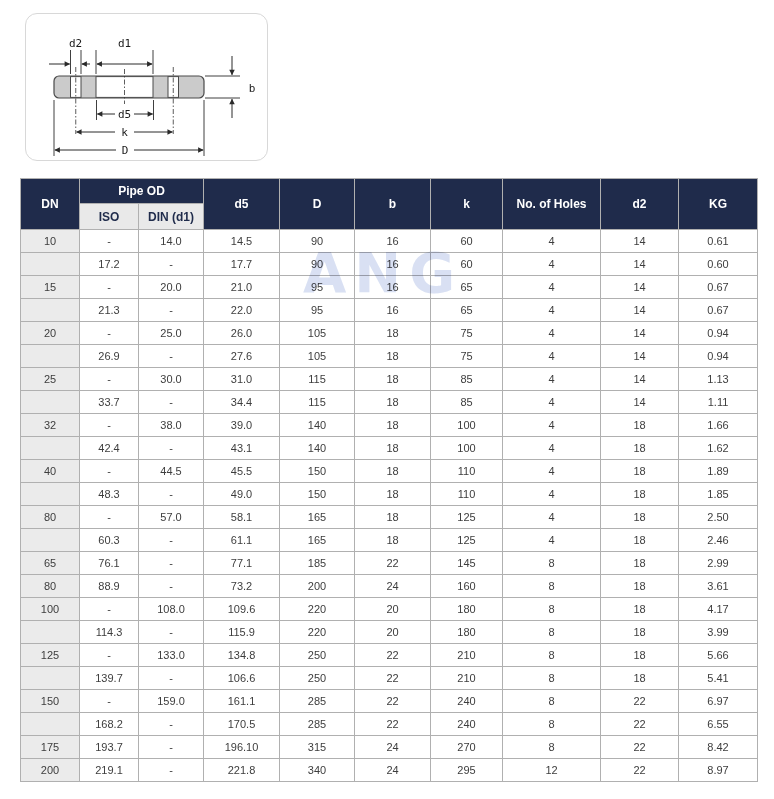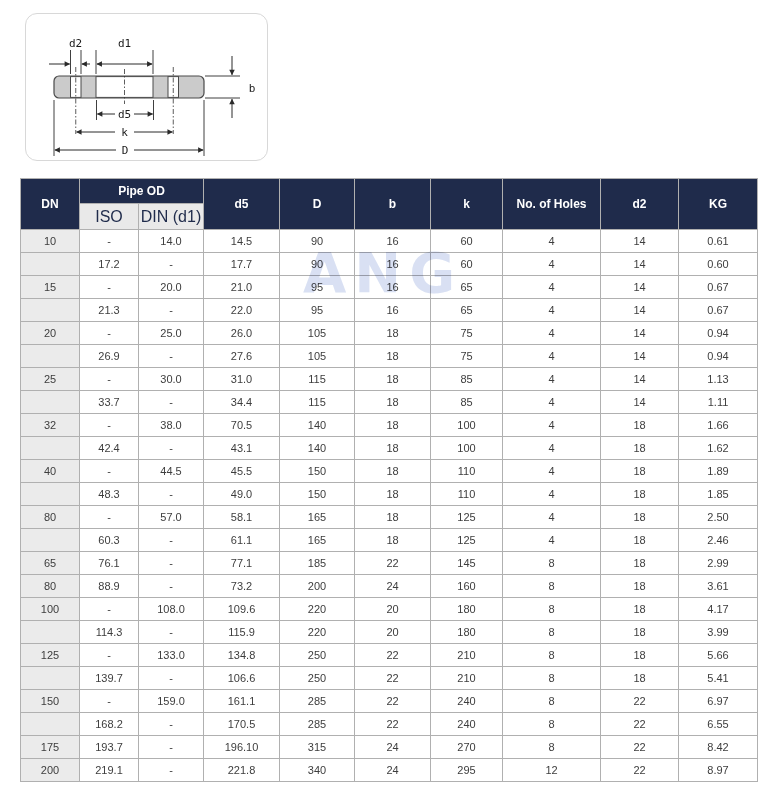--- a/index.html
+++ b/index.html
@@ -76,22 +76,22 @@
   tbody tr { height: 23px; }
   th.navy {
     background: var(--header-bg);
     color: var(--header-text);
     font-size: 12px;
     font-weight: 600;
   }
   th.sub {
     background: var(--subheader-bg);
     color: var(--header-bg);
-    font-size: 16px;
-    font-weight: 400;
+    font-size: 12px;
+    font-weight: 700;
   }
   tbody td {
     font-size: 11px;
     color: var(--cell-text);
     background: #fff;
   }
   tbody td.dn { background: var(--dn-col-bg); }
 </style>
 </head>
 <body>
@@ -285,21 +285,21 @@
         <td>18</td>
         <td>85</td>
         <td>4</td>
         <td>14</td>
         <td>1.11</td>
       </tr>
       <tr>
         <td class="dn">32</td>
         <td>-</td>
         <td>38.0</td>
-        <td>70.5</td>
+        <td>39.0</td>
         <td>140</td>
         <td>18</td>
         <td>100</td>
         <td>4</td>
         <td>18</td>
         <td>1.66</td>
       </tr>
       <tr>
         <td class="dn"></td>
         <td>42.4</td>

